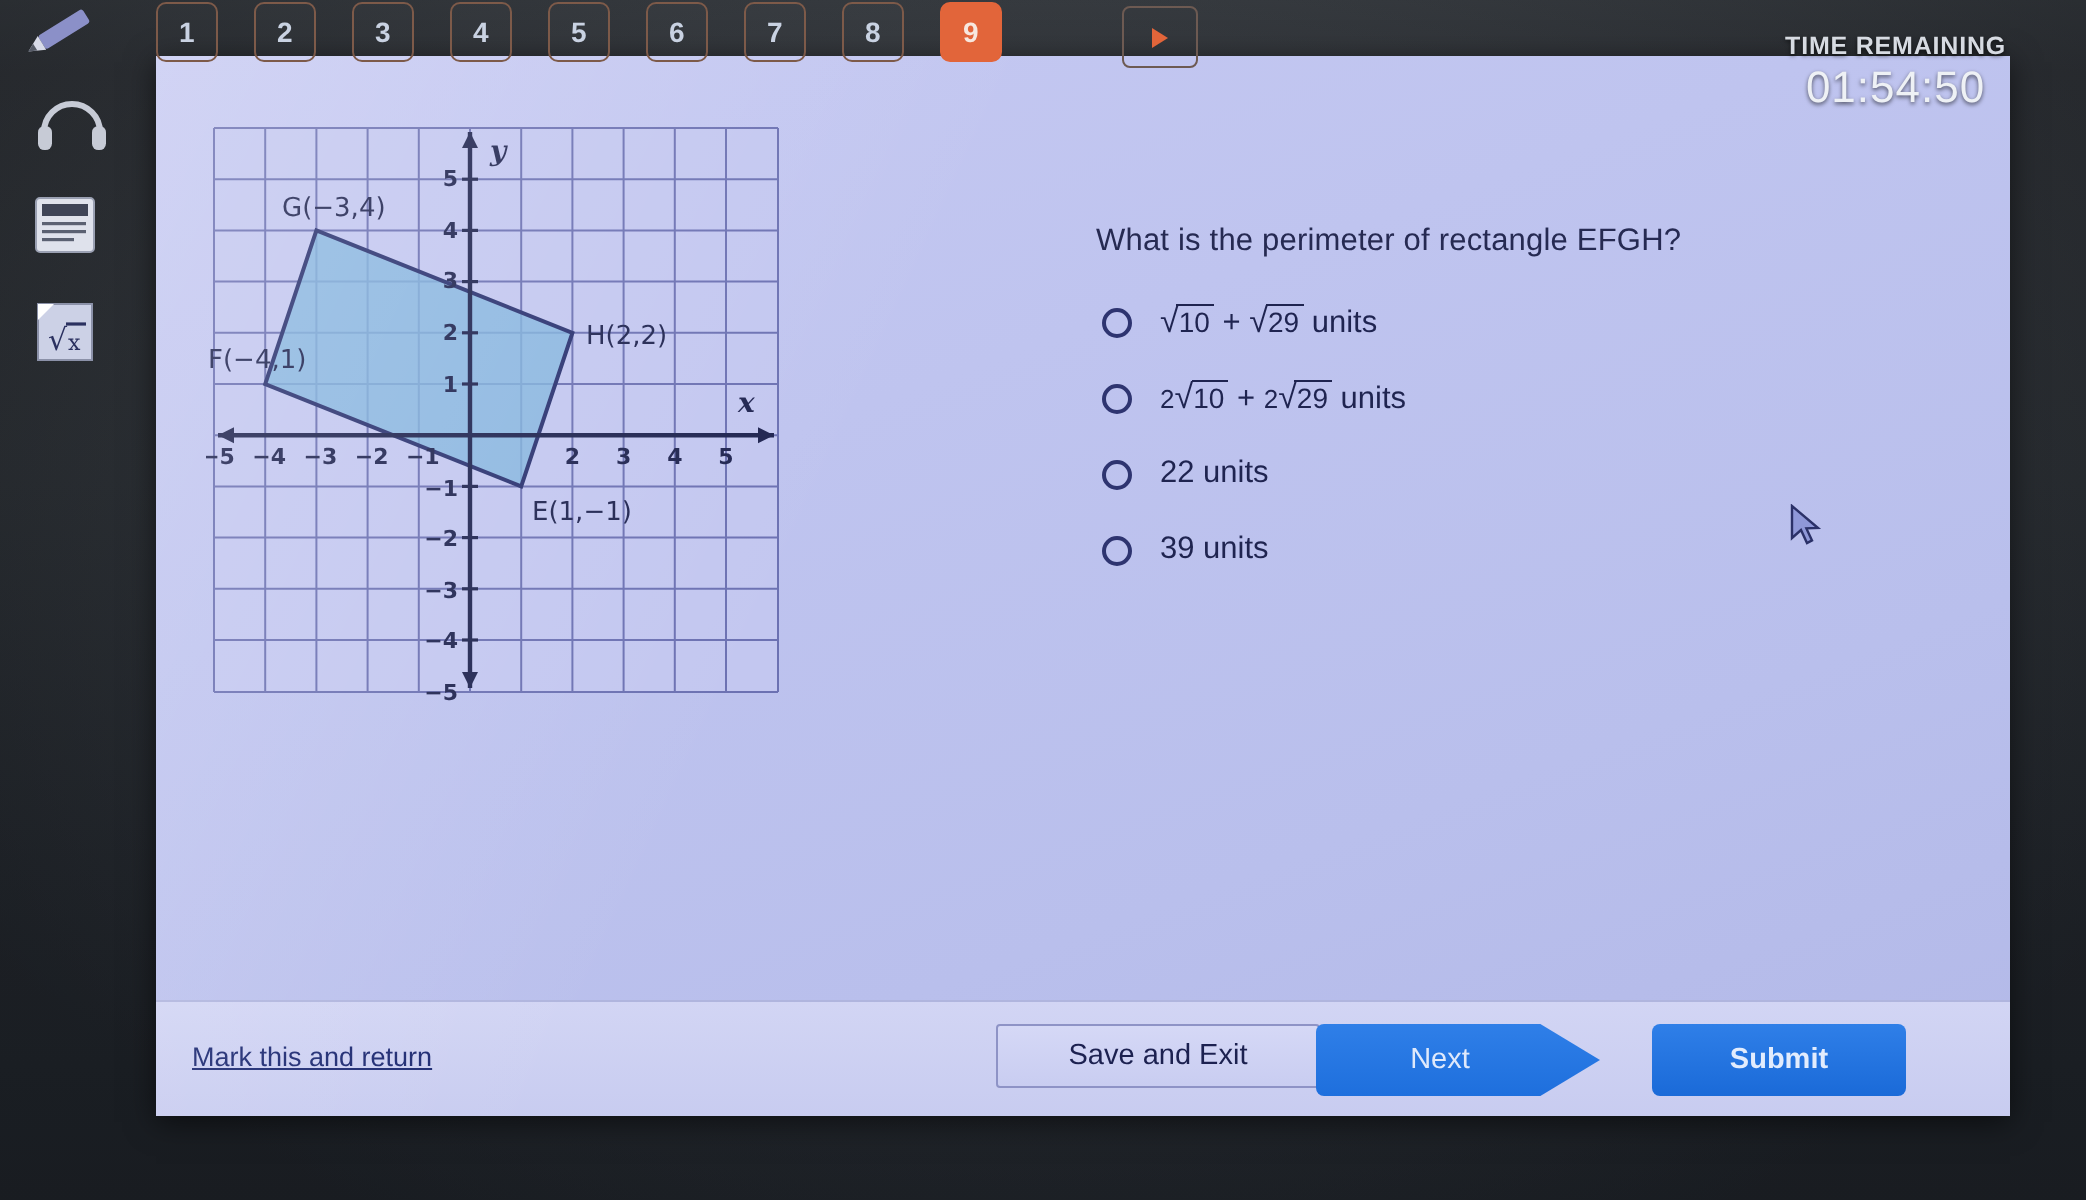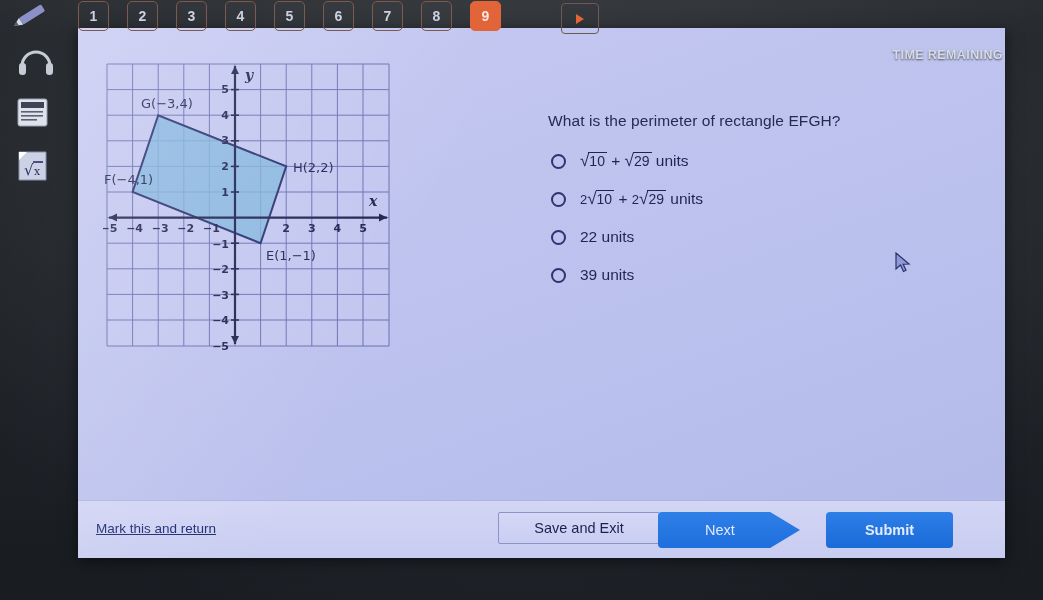--- a/index.html
+++ b/index.html
@@ -62,21 +62,21 @@
   }
 
   
   .timer {
     position: absolute; right: 40px; top: 16px;
     text-align: center;
     z-index: 6;
   }
   .timer-label {
     font-size: 12.5px; font-weight: bold; color: #d7dbe2;
-    letter-spacing: .4px; text-shadow: 0 1px 2px rgba(0,0,0,.6); margin-top: 32px;
+    letter-spacing: .4px; text-shadow: 0 1px 2px rgba(0,0,0,.6);
   }
   .timer-value {
     font-size: 22px; color: #eef1f5; letter-spacing: .5px;
     margin-top: 1px; text-shadow: 0 1px 2px rgba(0,0,0,.6);
   }
 
   
   .rail { position: absolute; left: 8px; top: 40px; width: 60px; z-index: 6; }
   .rail-icon { position: absolute; left: 8px; }
 
@@ -216,20 +216,21 @@
       <span>9</span>
     </div>
 
   <div class="arrowbtn">
     <div class="tri"></div>
   </div>
 </div>
 
 <div class="timer">
   <div class="timer-label">TIME REMAINING</div>
+  <div class="timer-value">01:54:50</div>
 </div>
 
 <div class="rail">
   <div class="rail-icon blur" style="top:6px">
     <svg width="40" height="30" viewBox="0 0 40 30">
       <path d="M6 20 A14 14 0 0 1 34 20" fill="none" stroke="#c7cbd6" stroke-width="3"></path>
       <rect x="3" y="17" width="7" height="12" rx="3.2" fill="#c7cbd6"></rect>
       <rect x="30" y="17" width="7" height="12" rx="3.2" fill="#c7cbd6"></rect>
     </svg>
   </div>

